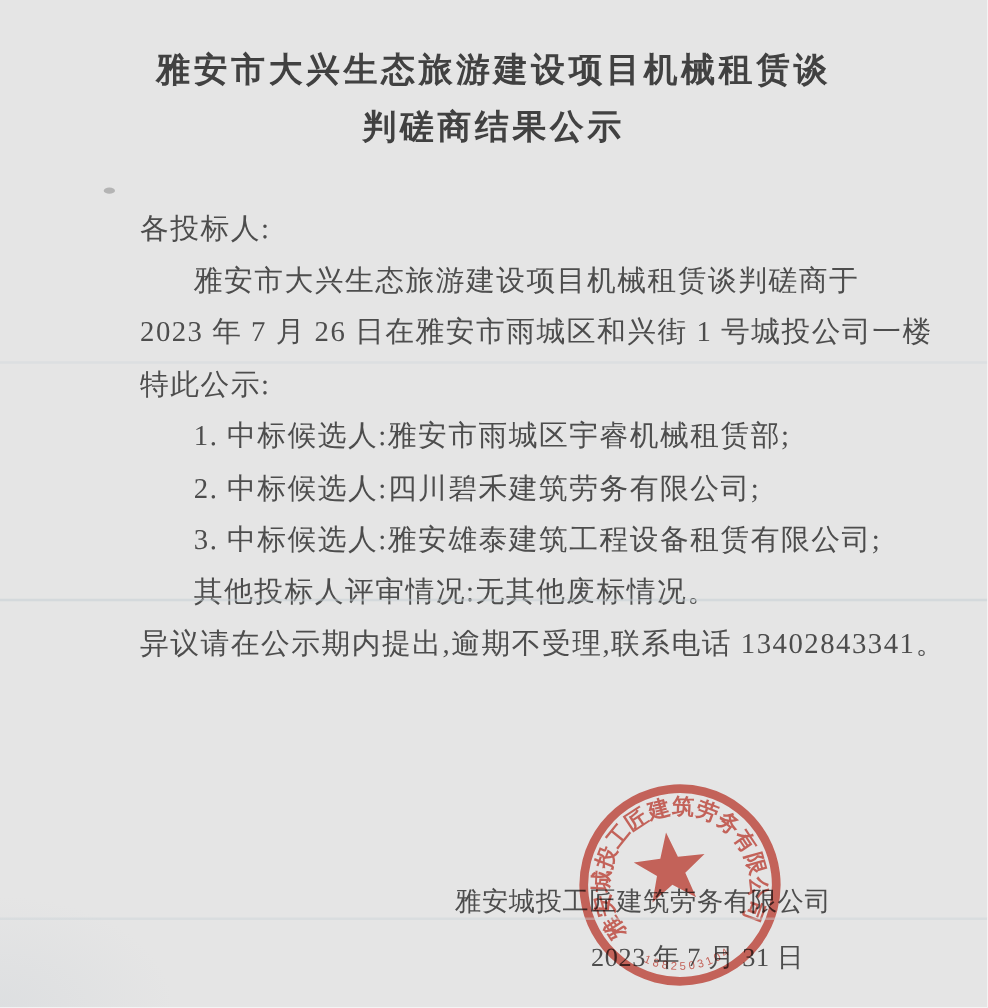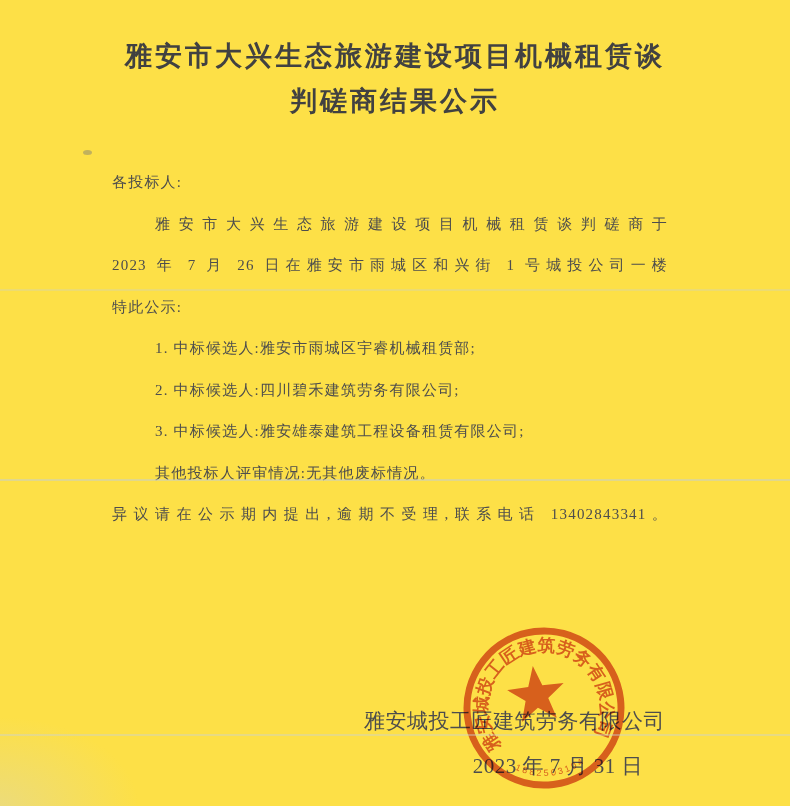--- a/index.html
+++ b/index.html
@@ -5,40 +5,40 @@
   html, body { margin: 0; padding: 0; }
   body {
     width: 790px; height: 806px;
     background: #ffffff;
     font-family: "Liberation Serif", "DejaVu Serif", serif;
     overflow: hidden;
   }
   .page {
     position: relative;
     width: 790px; height: 806px;
-    background: #fde047;
+    background: #e5e5e5;
     overflow: hidden;
   }
   
   .title {
     position: absolute;
     left: 0; right: 0; top: 34px;
     text-align: center;
     font-family: "Liberation Sans", "DejaVu Sans", sans-serif;
     font-weight: 700;
     font-size: 27px;
     line-height: 45px;
     letter-spacing: 3px;
     color: #414141;
   }
   
   .body-text {
     position: absolute;
     left: 112px; right: 122px; top: 162px;
-    font-size: 15px;
+    font-size: 23px;
     line-height: 41.5px;
     letter-spacing: 1.2px;
     color: #4d4d4d;
   }
   .line {
     white-space: nowrap;
     height: 41.5px;
   }
   .line.indent { padding-left: 43px; }
   .line.fill {

